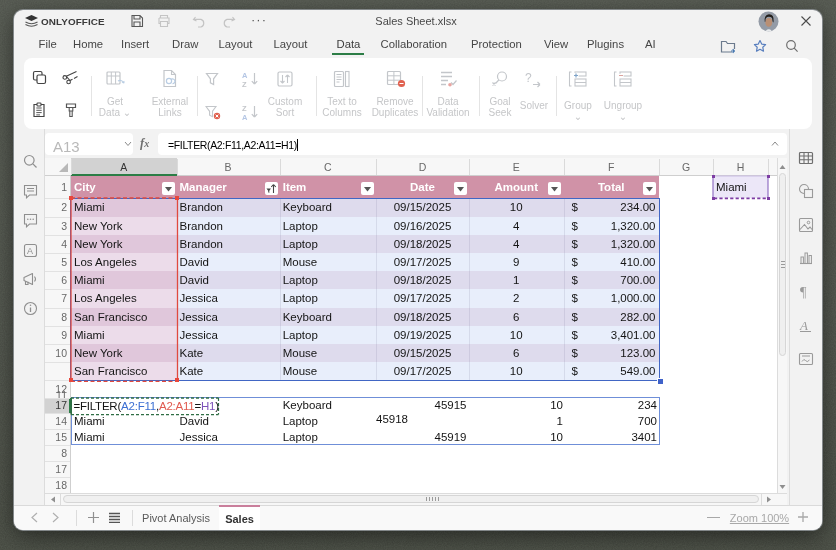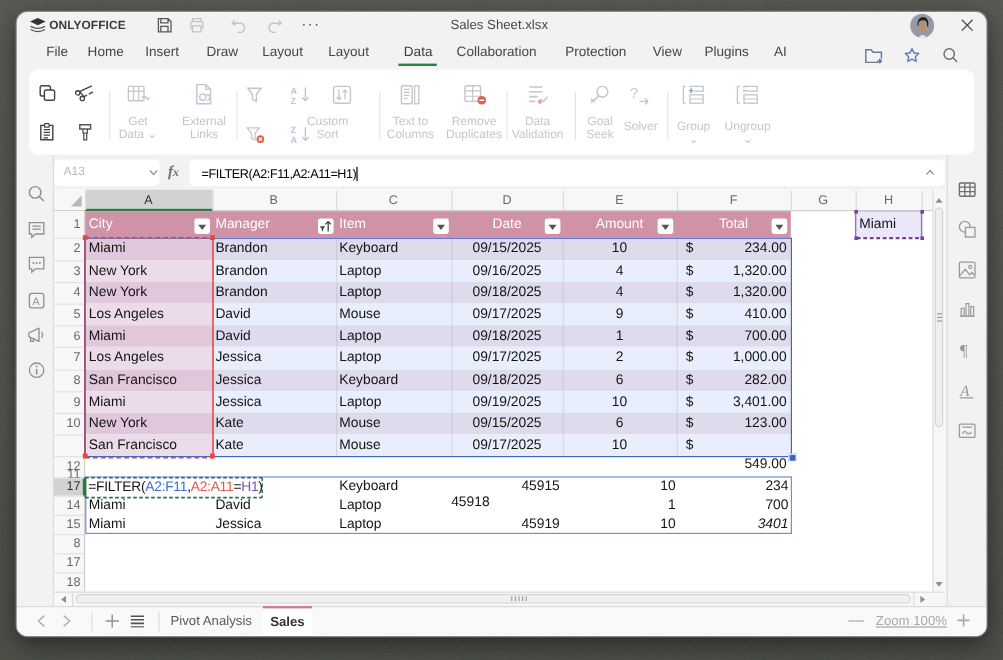--- a/index.html
+++ b/index.html
@@ -24,21 +24,21 @@
   #fbox{left:144px;top:123px;width:629px;height:22px;background:#fff;border-radius:4px;}
   
   #gridbg{left:31px;top:148px;width:742px;height:335px;background:#fff;}
   #colstrip{left:31px;top:148px;width:742px;height:18px;background:#f7f7f7;border-bottom:1px solid #cfcfcf;box-sizing:border-box;}
   .clet{position:absolute;top:151px;font-size:10.5px;color:#686868;text-align:center;}
   .csep{position:absolute;top:149px;width:1px;height:16px;background:#dadada;}
   #rowhdr{left:31px;top:166px;width:26px;height:317px;background:#f7f7f7;border-right:1px solid #cfcfcf;box-sizing:border-box;}
   .rnum{position:absolute;width:22px;text-align:right;font-size:10.5px;color:#686868;left:31px;}
   .rsep{position:absolute;left:31px;width:25px;height:1px;background:#e2e2e2;}
   .cell{position:absolute;font-size:11.5px;color:#141414;white-space:nowrap;}
-  .hdrT{position:absolute;font-size:11.5px;font-weight:normal;color:#fff;white-space:nowrap;}
+  .hdrT{position:absolute;font-size:11.5px;font-weight:bold;color:#fff;white-space:nowrap;}
   .fbtn{position:absolute;width:13px;height:13px;background:#fff;border-radius:2px;top:172px;}
   .band{position:absolute;}
   
   #status{left:0;top:495px;width:808px;height:25px;background:#f9f9f9;border-top:1px solid #dadada;box-sizing:border-box;}
   #hscroll{left:31px;top:483px;width:742px;height:12px;background:#f7f7f7;border-top:1px solid #dcdcdc;box-sizing:border-box;}
   #vscroll{left:763px;top:148px;width:10px;height:335px;background:#f7f7f7;border-left:1px solid #dcdcdc;box-sizing:border-box;}
 </style>
 </head>
 <body>
 <svg id="noise">
@@ -163,21 +163,21 @@
     <svg class="ic" style="left:228px;top:94px" width="17" height="16" viewBox="0 0 17 16">
         <text x="0" y="7" font-size="7.5" fill="#c3c6ca" font-family="Liberation Sans" font-weight="bold">Z</text>
         <text x="0" y="15.5" font-size="7.5" fill="#b4c6e4" font-family="Liberation Sans" font-weight="bold">A</text>
         <path d="M12.5 2 V13 M12.5 13 L9.8 10.2 M12.5 13 L15.2 10.2" stroke="#c3c6ca" stroke-width="1.2" fill="none"></path>
       </svg>
 
     <svg class="ic" style="left:262px;top:60px" width="18" height="18" viewBox="0 0 18 18">
         <rect x="2" y="2" width="14" height="14" rx="1.5" stroke="#c3c6ca" stroke-width="1.2" fill="none"></rect>
         <path d="M6.5 5 V13 M6.5 13 L4.5 11 M6.5 13 L8.5 11 M11.5 13 V5 M11.5 5 L9.5 7 M11.5 5 L13.5 7" stroke="#c3c6ca" stroke-width="1.1" fill="none"></path>
       </svg>
-    <div class="tlab" style="left:224px;top:86px;">Custom<br>Sort</div>
+    <div class="tlab" style="left:236px;top:86px;">Custom<br>Sort</div>
     <div class="abs" style="left:301.5px;top:66px;width:1px;height:40px;background:#e4e4e4;"></div>
 
     <svg class="ic" style="left:319px;top:60px" width="17" height="18" viewBox="0 0 17 18">
         <rect x="1.5" y="1.5" width="9" height="15" rx="1" stroke="#c3c6ca" stroke-width="1.2" fill="none"></rect>
         <path d="M3.5 4.5 H8.5 M3.5 7 H8.5 M3.5 9.5 H8.5 M3.5 12 H6.5" stroke="#c3c6ca" stroke-width="1"></path>
         <rect x="12.5" y="1.5" width="3.5" height="15" stroke="#c3c6ca" stroke-width="1.1" fill="none"></rect>
       </svg>
     <div class="tlab" style="left:293px;top:86px;">Text to<br>Columns</div>
 
     <svg class="ic" style="left:372px;top:60px" width="20" height="18" viewBox="0 0 20 18">
@@ -227,21 +227,21 @@
         <rect x="7" y="2" width="11" height="4" stroke="#c3c6ca" stroke-width="1.1" fill="none"></rect>
         <rect x="7" y="9" width="11" height="7" stroke="#c3c6ca" stroke-width="1.1" fill="none"></rect>
         <path d="M7 12.5 H18" stroke="#c3c6ca" stroke-width="1"></path>
         <rect x="5.6" y="3.8" width="5" height="3.4" fill="#fff"></rect>
         <path d="M6 5.5 H10" stroke="#dba29d" stroke-width="1.2"></path>
       </svg>
     <div class="tlab" style="left:574px;top:90px;">Ungroup<br>⌄</div>
   </div>
 
   <div class="abs" id="nbox"></div>
-  <div class="abs" style="left:39px;top:128px;font-size:10px;color:#b9b9b9;">A13</div>
+  <div class="abs" style="left:39px;top:128px;font-size:15px;color:#b9b9b9;">A13</div>
   <svg class="ic" style="left:110px;top:131px" width="8" height="6" viewBox="0 0 8 6">
       <path d="M1 1 L4 4.5 L7 1" stroke="#8a8a8a" stroke-width="1" fill="none"></path>
     </svg>
   <div class="abs" style="left:126px;top:126px;font-size:12.5px;font-style:italic;color:#6f6f6f;font-family:'Liberation Serif',serif;font-weight:bold;">f<span style="font-size:10px;">x</span></div>
   <div class="abs" id="fbox"></div>
   <div class="abs" style="left:154px;top:129px;font-size:10.5px;letter-spacing:-0.35px;color:#000;">=FILTER(A2:F11,A2:A11=H1)<span style="border-left:1px solid #000;margin-left:0px;">​</span></div>
   <svg class="ic" style="left:757px;top:131px" width="8" height="6" viewBox="0 0 8 6">
       <path d="M1 4.5 L4 1 L7 4.5" stroke="#8a8a8a" stroke-width="1" fill="none"></path>
     </svg>
 
@@ -458,21 +458,21 @@
 <div class="cell" style="left:362px;width:93px;top:336.9px;text-align:center;">09/15/2025</div>
 <div class="cell" style="left:455px;width:94.5px;top:336.9px;text-align:center;">6</div>
 <div class="cell" style="left:557.5px;top:336.9px;">$</div>
 <div class="cell" style="left:549.5px;width:92px;top:336.9px;text-align:right;">123.00</div>
 <div class="cell" style="left:60px;top:355.1px;">San Francisco</div>
 <div class="cell" style="left:165.5px;top:355.1px;">Kate</div>
 <div class="cell" style="left:268.7px;top:355.1px;">Mouse</div>
 <div class="cell" style="left:362px;width:93px;top:355.1px;text-align:center;">09/17/2025</div>
 <div class="cell" style="left:455px;width:94.5px;top:355.1px;text-align:center;">10</div>
 <div class="cell" style="left:557.5px;top:355.1px;">$</div>
-<div class="cell" style="left:549.5px;width:92px;top:355.1px;text-align:right;margin-top:16px;">549.00</div>
+<div class="cell" style="left:549.5px;width:92px;top:355.1px;text-align:right;">549.00</div>
 <div class="abs" style="left:699px;top:166px;width:55px;height:22.4px;background:#ece7f8;"></div>
       <svg class="ic" style="left:698px;top:165px" width="58" height="27" viewBox="0 0 58 27">
         <path d="M1 1.5 V23.2" stroke="#9271c4" stroke-width="1.2" fill="none"></path>
         <path d="M56 1.5 V23.2" stroke="#9271c4" stroke-width="1.2" fill="none"></path>
         <path d="M2 1 H55" stroke="#cabde4" stroke-width="1" fill="none"></path>
         <path d="M2 23.4 H55" stroke="#7d3ca3" stroke-width="1.8" stroke-dasharray="3.2,2.2" fill="none"></path>
       </svg>
 <div class="abs" style="left:697.5px;top:164.5px;width:3.5px;height:3.5px;background:#7d3ca3;"></div>
 <div class="abs" style="left:752.5px;top:164.5px;width:3.5px;height:3.5px;background:#7d3ca3;"></div>
 <div class="abs" style="left:697.5px;top:186.9px;width:3.5px;height:3.5px;background:#7d3ca3;"></div>
@@ -507,21 +507,21 @@
 <div class="cell" style="left:165.5px;top:405.1px;">David</div>
 <div class="cell" style="left:268.7px;top:405.1px;">Laptop</div>
 <div class="cell" style="left:362px;width:90.5px;top:403px;text-align:left;">45918</div>
 <div class="cell" style="left:455px;width:94px;top:405.1px;text-align:right;">1</div>
 <div class="cell" style="left:549.5px;width:93.5px;top:405.1px;text-align:right;">700</div>
 <div class="cell" style="left:60px;top:420.8px;">Miami</div>
 <div class="cell" style="left:165.5px;top:420.8px;">Jessica</div>
 <div class="cell" style="left:268.7px;top:420.8px;">Laptop</div>
 <div class="cell" style="left:362px;width:90.5px;top:420.8px;text-align:right;">45919</div>
 <div class="cell" style="left:455px;width:94px;top:420.8px;text-align:right;">10</div>
-<div class="cell" style="left:549.5px;width:93.5px;top:420.8px;text-align:right;font-style:italic;">3401</div>
+<div class="cell" style="left:549.5px;width:93.5px;top:420.8px;text-align:right;">3401</div>
 </div>
 
   <div class="abs" id="vscroll"></div>
 
   <div class="abs" id="hscroll"></div>
 
   <div class="abs" id="status"></div>
   <div id="vsparts">
 <svg class="ic" style="left:765px;top:154px" width="7" height="6" viewBox="0 0 7 6">
         <path d="M0.5 5 L3.5 1 L6.5 5 Z" fill="#8f8f8f"></path>

